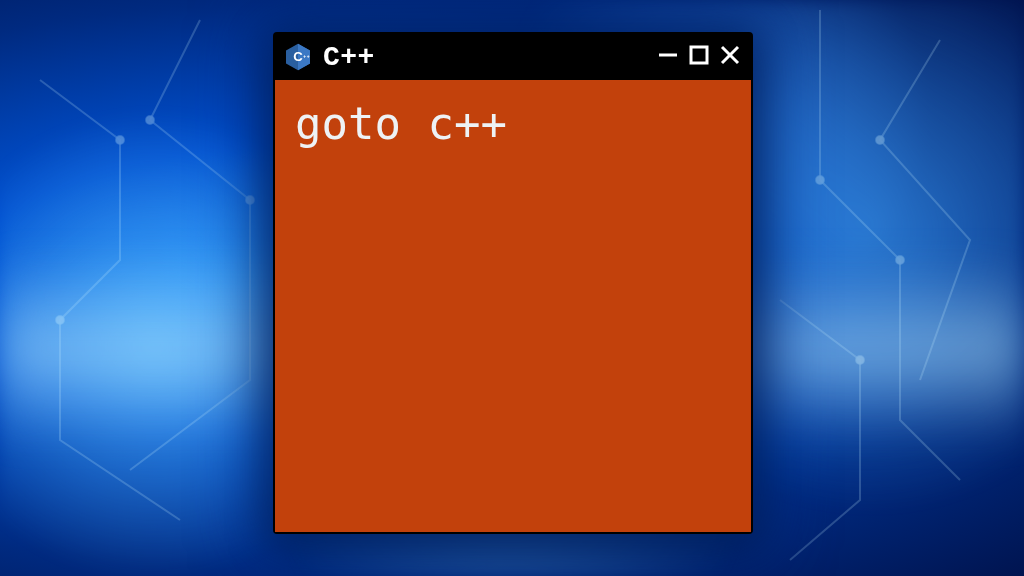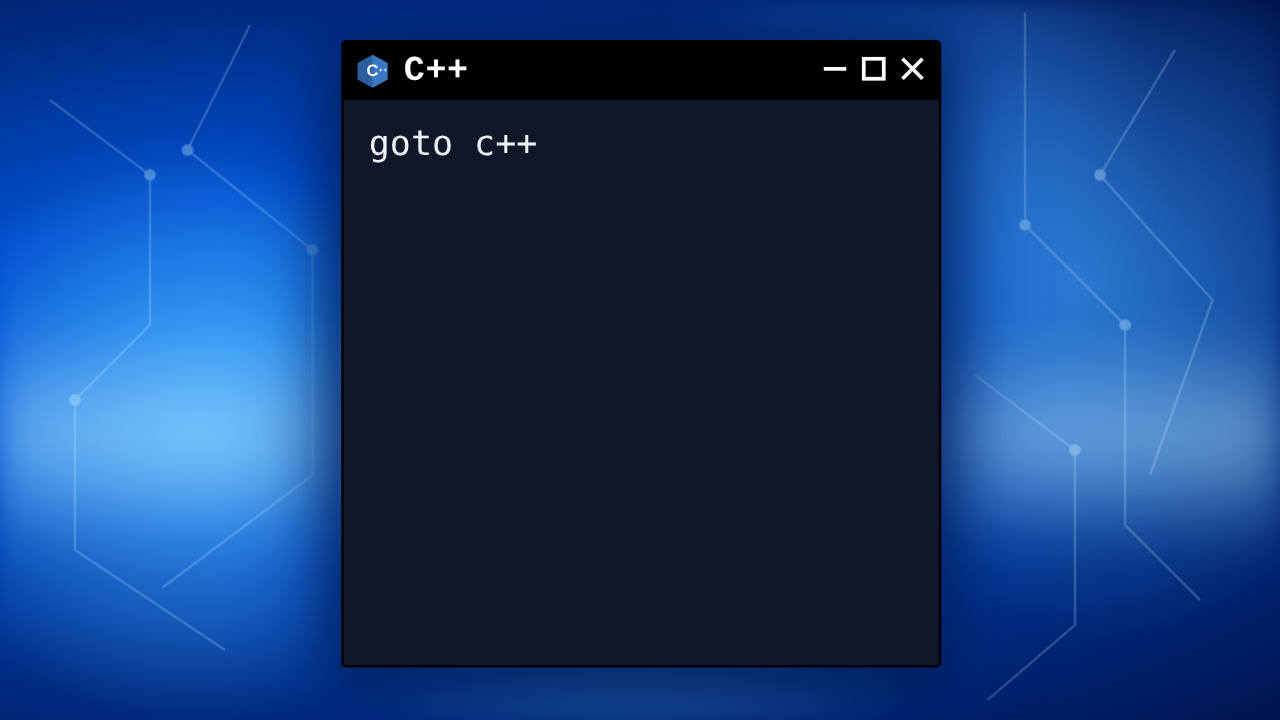--- a/index.html
+++ b/index.html
@@ -86,24 +86,24 @@
     }
     
     .ctrl {
       color: #fff;
       stroke: #fff;
       cursor: pointer;
     }
     
     .content {
       flex: 1;
-      background: #0f172a;
+      background: #c2410c;
       padding: 18px 20px;
       color: #eef2f5;
-      font-size: 28px;
+      font-size: 44px;
       font-family: 'Consolas', 'DejaVu Sans Mono', 'Courier New', monospace;
       line-height: 1.2;
       white-space: pre;
     }
   </style>
 </head>
 <body>
 
 <div class="bg-glow"></div>
 <div class="bg-wave"></div>

